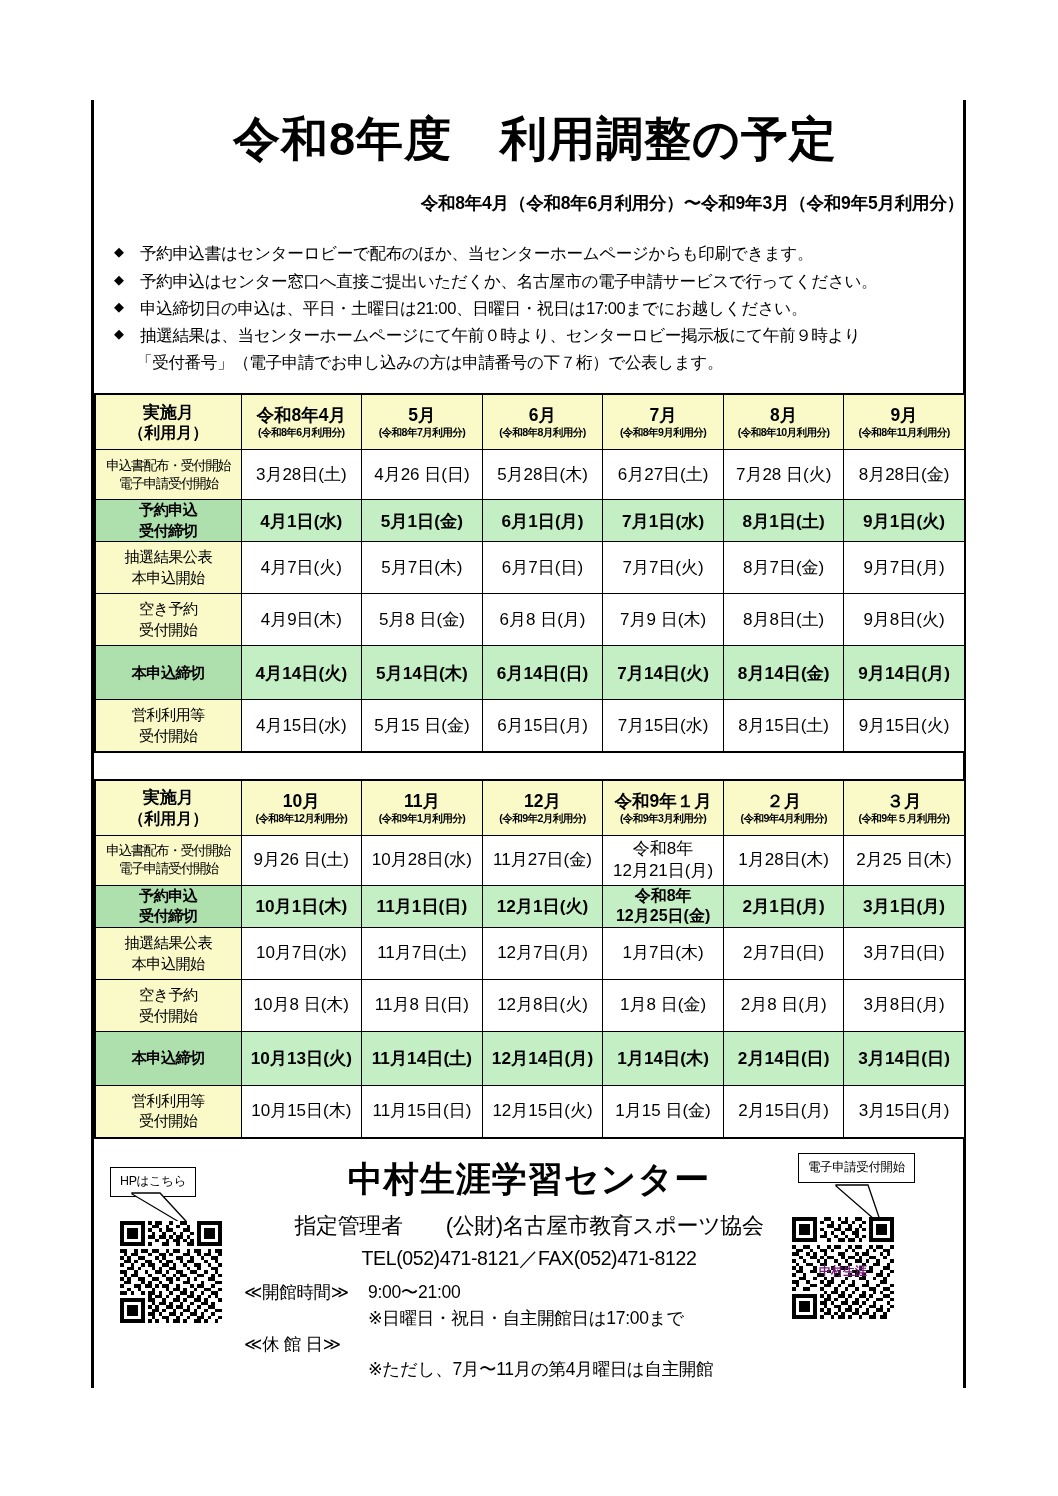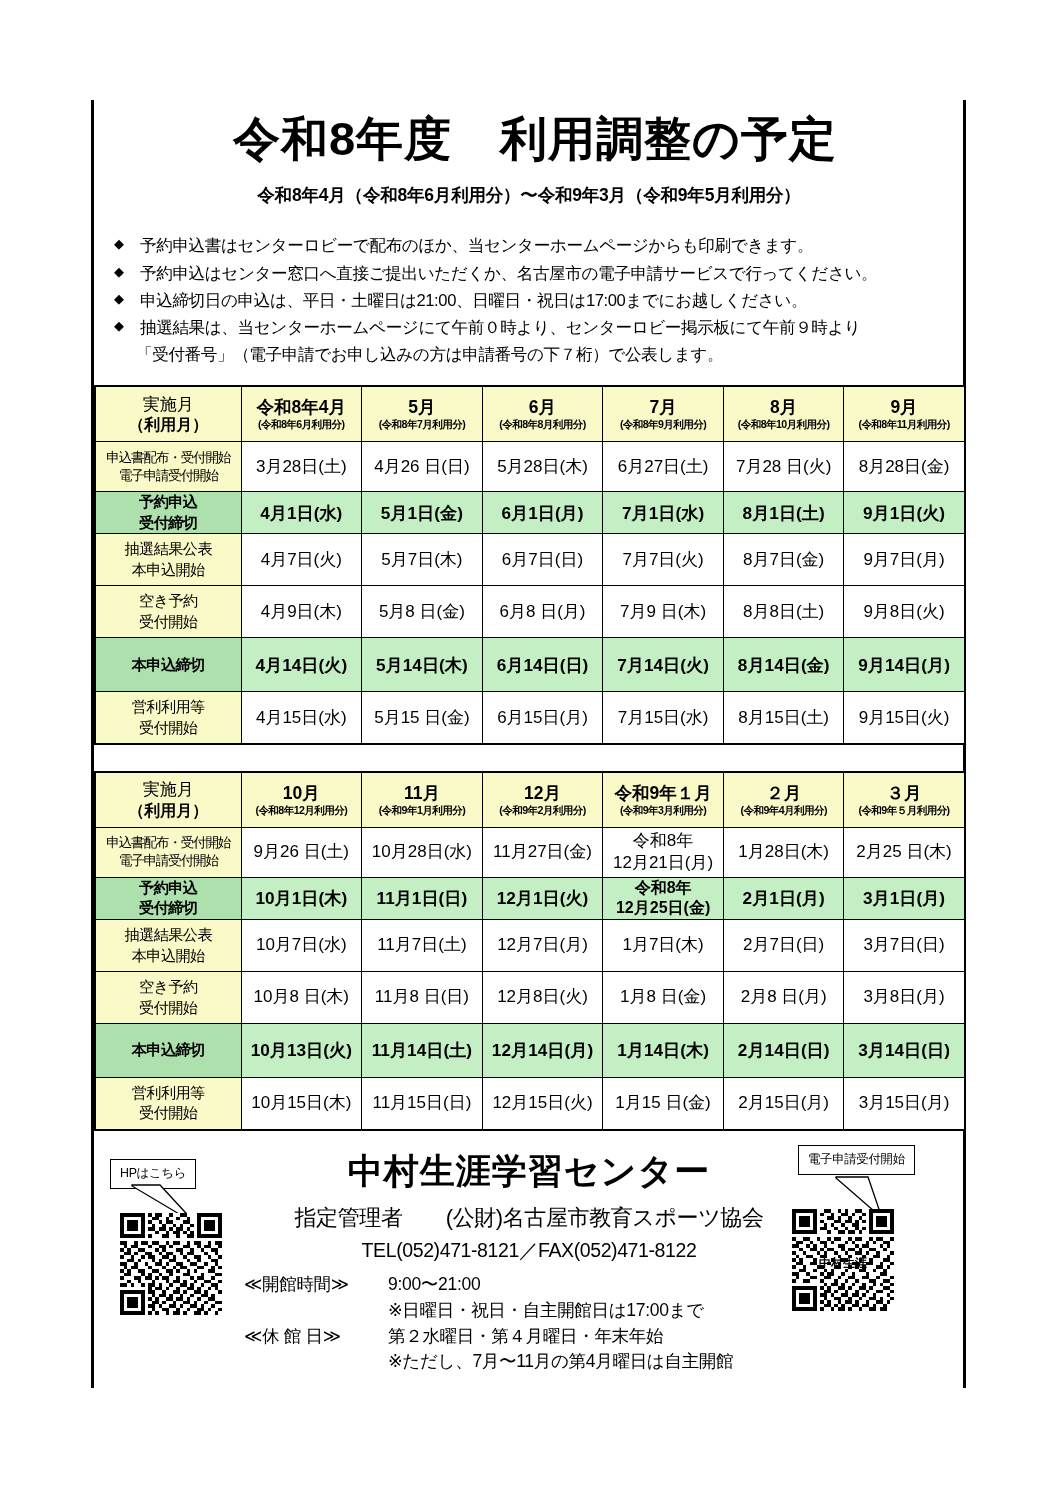--- a/index.html
+++ b/index.html
@@ -23,24 +23,24 @@
   .title{
     text-align:center;
     font-size:47px;
     font-weight:bold;
     letter-spacing:1px;
     line-height:1.05;
     margin-top:14px;
     padding-left:12px;
   }
   .subtitle{
-    text-align:center;
+    text-align:right;
     font-size:17.5px;
     font-weight:bold;
-    margin-top:20px;
+    margin-top:28px;
     letter-spacing:-0.2px;
   }
 
   
   .bullets{margin-top:26px;padding-left:20px;}
   .bullet{
     display:flex;
     align-items:flex-start;
     font-size:16.6px;
     line-height:1.52;
@@ -63,21 +63,21 @@
   td,th{
     border:1.3px solid #000;
     text-align:center;
     vertical-align:middle;
     padding:0;
   }
   col.lab{width:146px;}
   col.mon{width:120.6px;}
 
   .hdr-lab,.hdr-mon{background:#FAFAC8;height:54px;}
-  .hdr-lab .l1{font-size:17px;font-weight:normal;line-height:1.25;}
+  .hdr-lab .l1{font-size:17px;font-weight:bold;line-height:1.25;}
   .hdr-lab .l2{font-size:16px;line-height:1.25;}
   .hdr-mon .m1{font-size:17.5px;font-weight:bold;line-height:1.2;}
   .hdr-mon .m2{font-size:10.6px;line-height:1.3;letter-spacing:-0.6px;}
 
   tr.plain td.lab{background:#FAFAC8;}
   tr.plain td.val{background:#ffffff;}
   tr.green td.lab{background:#AEE0AE;}
   tr.green td.val{background:#C4EFC4;}
 
   td.lab{font-size:15.2px;line-height:1.35;letter-spacing:-0.6px;}
@@ -109,30 +109,30 @@
   .callout.ea{left:704px;top:-6px;}
   .tail{position:absolute;}
 
   .qr{position:absolute;width:102px;height:102px;}
   .qr.left{left:26px;top:62px;}
   .qr.right{left:698px;top:58px;}
   .qr svg{display:block;width:102px;height:102px;}
   .qr .ovl{
     position:absolute;left:0;right:0;top:46px;
     text-align:center;font-size:12px;font-weight:bold;
-    color:#000000;letter-spacing:0px;
+    color:#701a75;letter-spacing:0px;
   }
 
   .centerinfo{position:absolute;left:150px;top:0;width:570px;text-align:center;}
   .org{font-size:35px;font-weight:bold;letter-spacing:1px;line-height:1.15;}
   .line1{font-size:22px;margin-top:12px;letter-spacing:-0.4px;}
   .line2{font-size:19.5px;margin-top:4px;letter-spacing:-0.4px;}
 
   .hours{margin-top:8px;font-size:17.5px;line-height:1.48;letter-spacing:-0.3px;}
-  .hrow{display:flex;justify-content:flex-start;gap:20px;}
+  .hrow{display:flex;justify-content:flex-start;}
   .hrow .hk{width:124px;flex:0 0 124px;text-align:left;}
   .hrow .hv{flex:1;text-align:left;}
   .hrow.ind .hk{visibility:hidden;}
 </style>
 </head>
 <body>
 
 <div class="page">
 
   <div class="rule left"></div>
@@ -1021,21 +1021,20 @@
           <div class="hrow">
             <span class="hk">≪開館時間≫</span>
             <span class="hv">9:00〜21:00</span>
           </div>
           <div class="hrow ind">
             <span class="hk">・</span>
             <span class="hv">※日曜日・祝日・自主開館日は17:00まで</span>
           </div>
           <div class="hrow">
             <span class="hk">≪休 館 日≫</span>
-            <span class="hv">第２水曜日・第４月曜日・年末年始</span>
           </div>
           <div class="hrow ind">
             <span class="hk">・</span>
             <span class="hv">※ただし、7月〜11月の第4月曜日は自主開館</span>
           </div>
         </div>
       </div>
 
     </div>
   </div>

